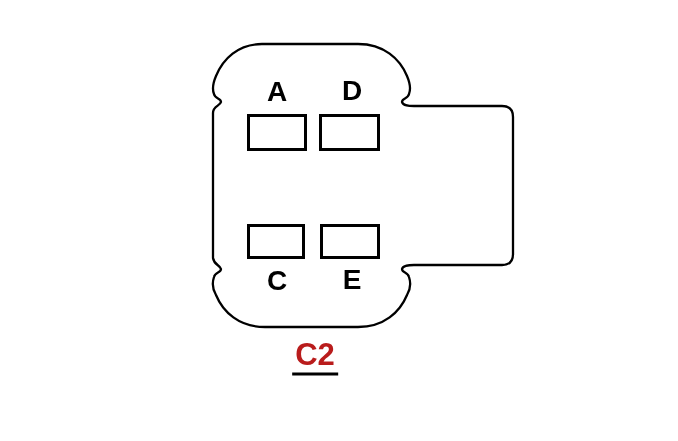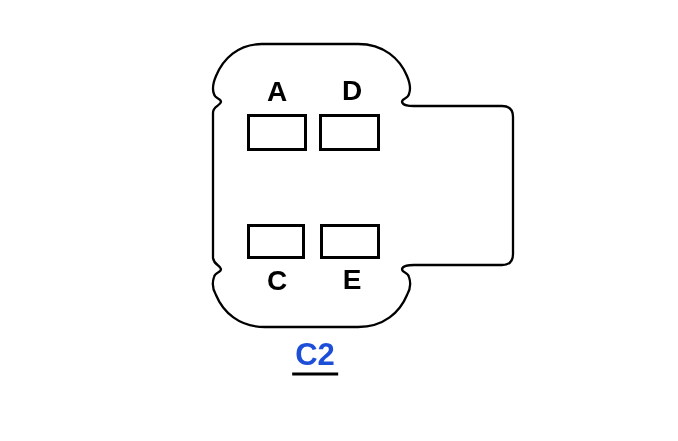--- a/index.html
+++ b/index.html
@@ -43,21 +43,21 @@
   .label-d { left: 352px; top: 91px; }
   .label-c { left: 277px; top: 281px; }
   .label-e { left: 352px; top: 280px; }
   .connector-label {
     position: absolute;
     left: 315px;
     top: 357px;
     transform: translate(-50%, -50%);
     font-size: 31px;
     font-weight: bold;
-    color: #1d4ed8;
+    color: #b91c1c;
     line-height: 1;
     border-bottom: 3px solid #000000;
     padding: 0 3px 3px 3px;
     white-space: nowrap;
   }
 </style>
 </head>
 <body>
 
 <div class="canvas">

